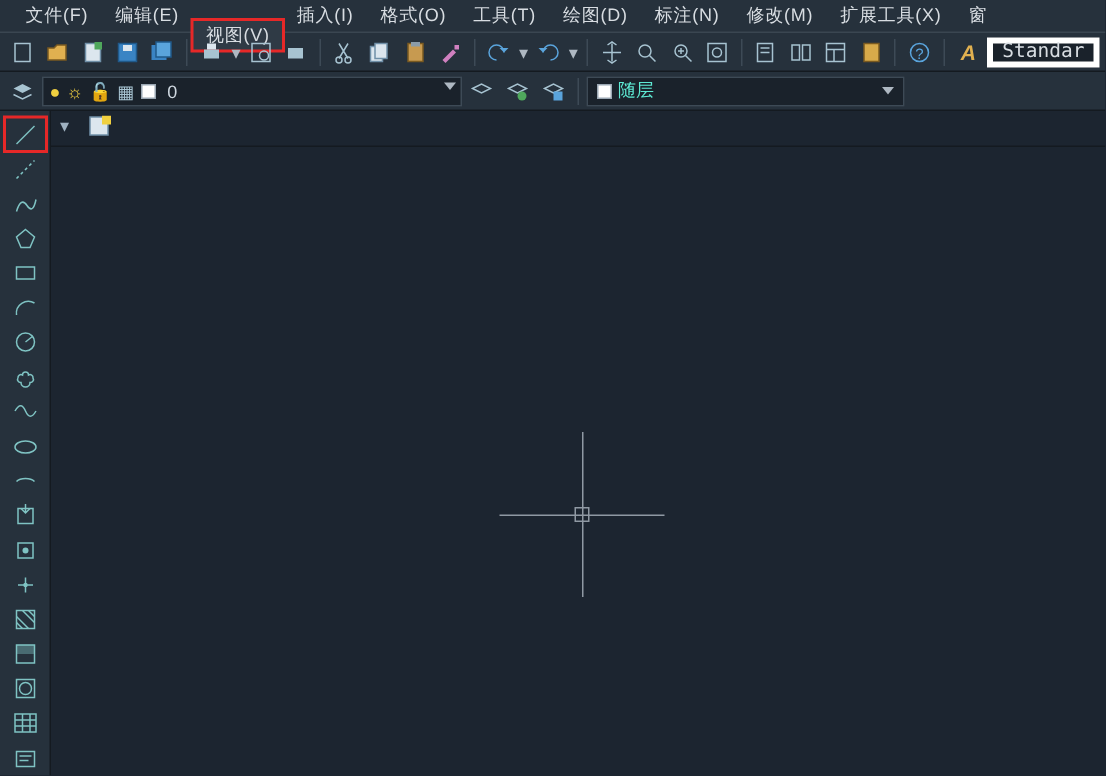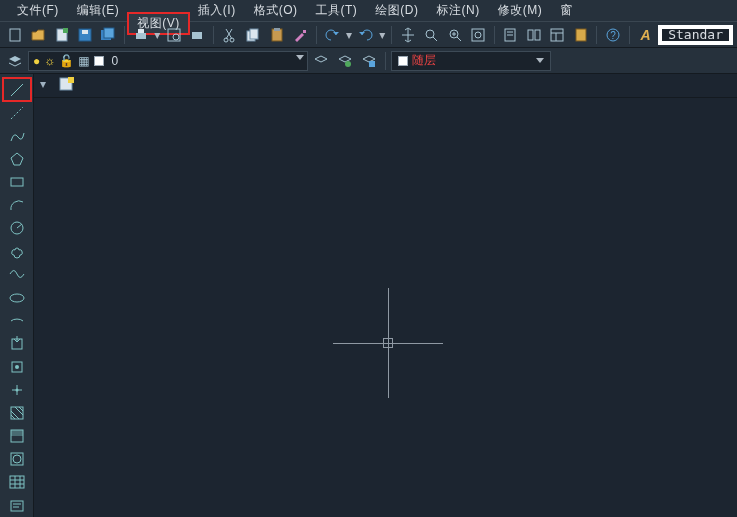--- a/index.html
+++ b/index.html
@@ -81,28 +81,28 @@
     gap: 4px;
     color:#cfd8e0;
     position:relative;
     max-width: 280px;
   }
   .layer-combo .cb-drop {
     position:absolute; right:3px; top:3px;
     border-top: 5px solid #aeb8c2; border-left:4px solid transparent; border-right:4px solid transparent;
   }
   .prop-combo {
-    width: 160px;
+    width: 212px;
     height: 20px;
     background:#1a222b;
     border:1px solid #3d4a56;
     display:flex; align-items:center;
     padding:0 6px;
     position:relative;
-    color:#ef4444;
+    color:#5eead4;
   }
   .prop-combo .cb-drop {
     position:absolute; right:6px; top:6px;
     border-top:5px solid #aeb8c2; border-left:4px solid transparent; border-right:4px solid transparent;
   }
   .sq {
     width:10px;height:10px;border:1px solid #9aa7b3;display:inline-block;margin-right:4px;
   }
   
   .tabbar {
@@ -190,20 +190,21 @@
 <div class="menubar">
   <div class="menu-item">文件(F)</div>
   <div class="menu-item">编辑(E)</div>
   <div class="menu-item highlighted">视图(V)</div>
   <div class="menu-item">插入(I)</div>
   <div class="menu-item">格式(O)</div>
   <div class="menu-item">工具(T)</div>
   <div class="menu-item">绘图(D)</div>
   <div class="menu-item">标注(N)</div>
   <div class="menu-item">修改(M)</div>
+  <div class="menu-item">扩展工具(X)</div>
   <div class="menu-item">窗</div>
 </div>
 
 <div class="toolbar">
   <div class="tool-btn">
       <svg width="16" height="16">
         <rect x="3" y="2" width="10" height="12" fill="none" stroke="#a7c3d1"></rect>
       </svg>
     </div>
   <div class="tool-btn">

